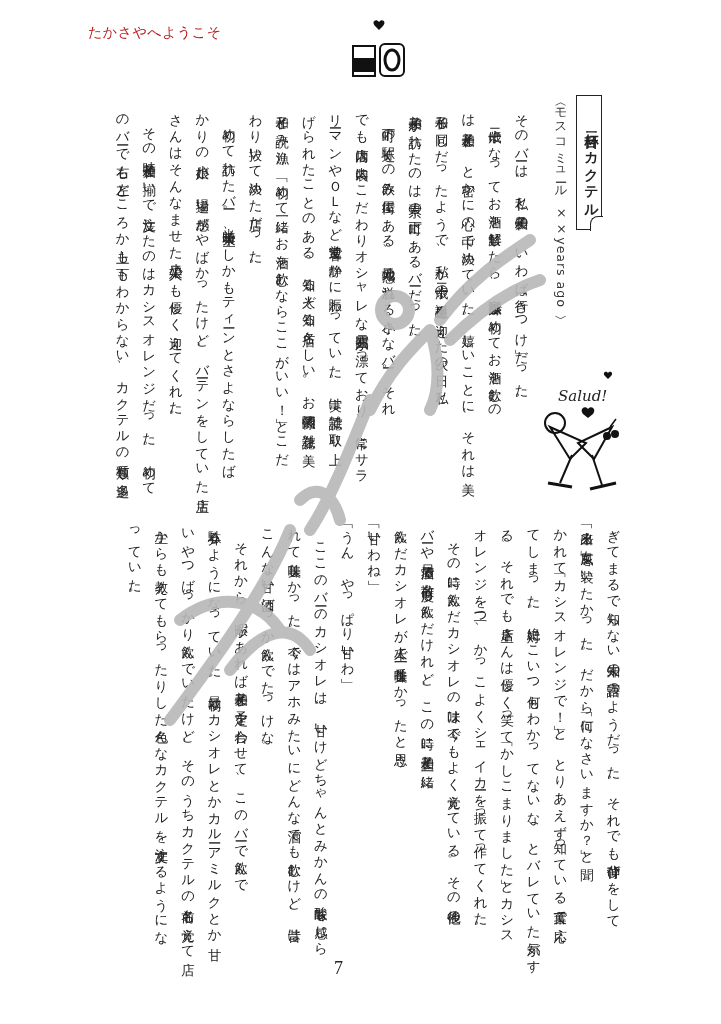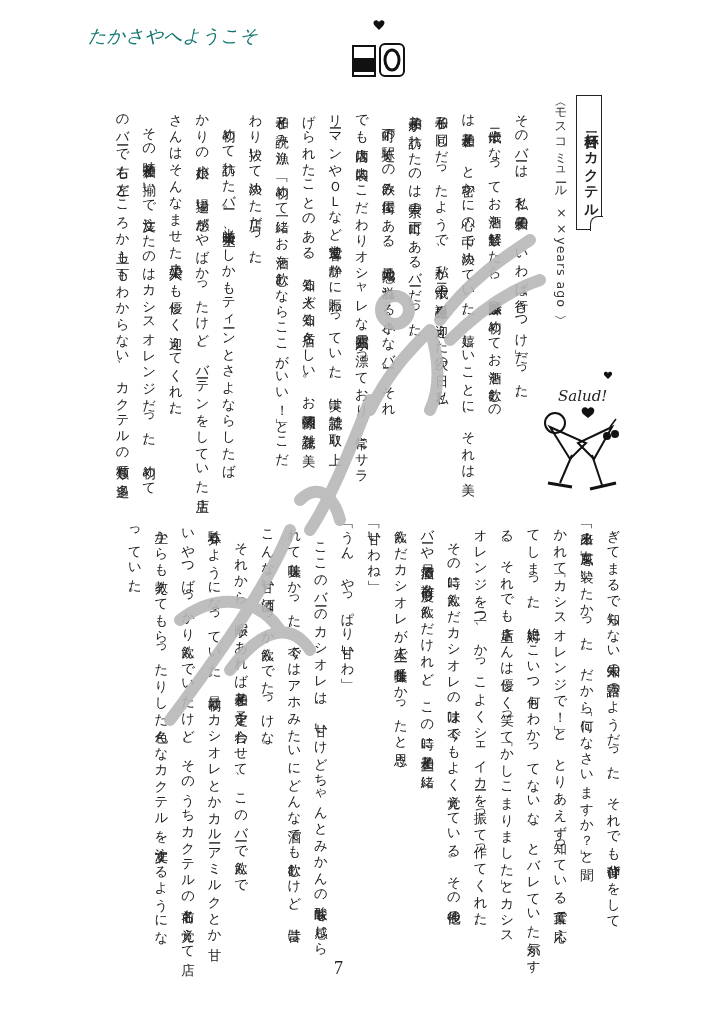--- a/index.html
+++ b/index.html
@@ -1,19 +1,19 @@
 <!DOCTYPE html>
 <html><head>
 <meta charset="utf-8">
 <style>
   html, body { margin:0; padding:0; background:#ffffff; }
   body { width:721px; height:1024px; position:relative; overflow:hidden;
          font-family: "DejaVu Serif", "Liberation Serif", serif; color:#222; }
-  .running-head { position:absolute; left:88px; top:24px; font-size:18px;
-         font-family:"DejaVu Sans", sans-serif; color:#0f766e; letter-spacing:0.5px;font-style:italic; }
+  .running-head { position:absolute; left:88px; top:24px; font-size:14px;
+         font-family:"DejaVu Sans", sans-serif; color:#b91c1c; letter-spacing:0.5px; }
   .header-icon { position:absolute; left:340px; top:18px; width:80px; height:62px; }
   .page-number { position:absolute; left:334px; top:958px; font-size:18px; color:#222;
          font-family:"Liberation Serif", serif; }
 
   
   .vblock { position:absolute; writing-mode:vertical-rl; -webkit-writing-mode:vertical-rl;
             font-size:13.4px; line-height:26.6px; letter-spacing:1.2px; color:#222; }
   .vblock .ln { display:block; white-space:nowrap; }
   .vblock .ind { padding-top:1em; }
   .block-top { right:187px; top:105px; height:395px; }

